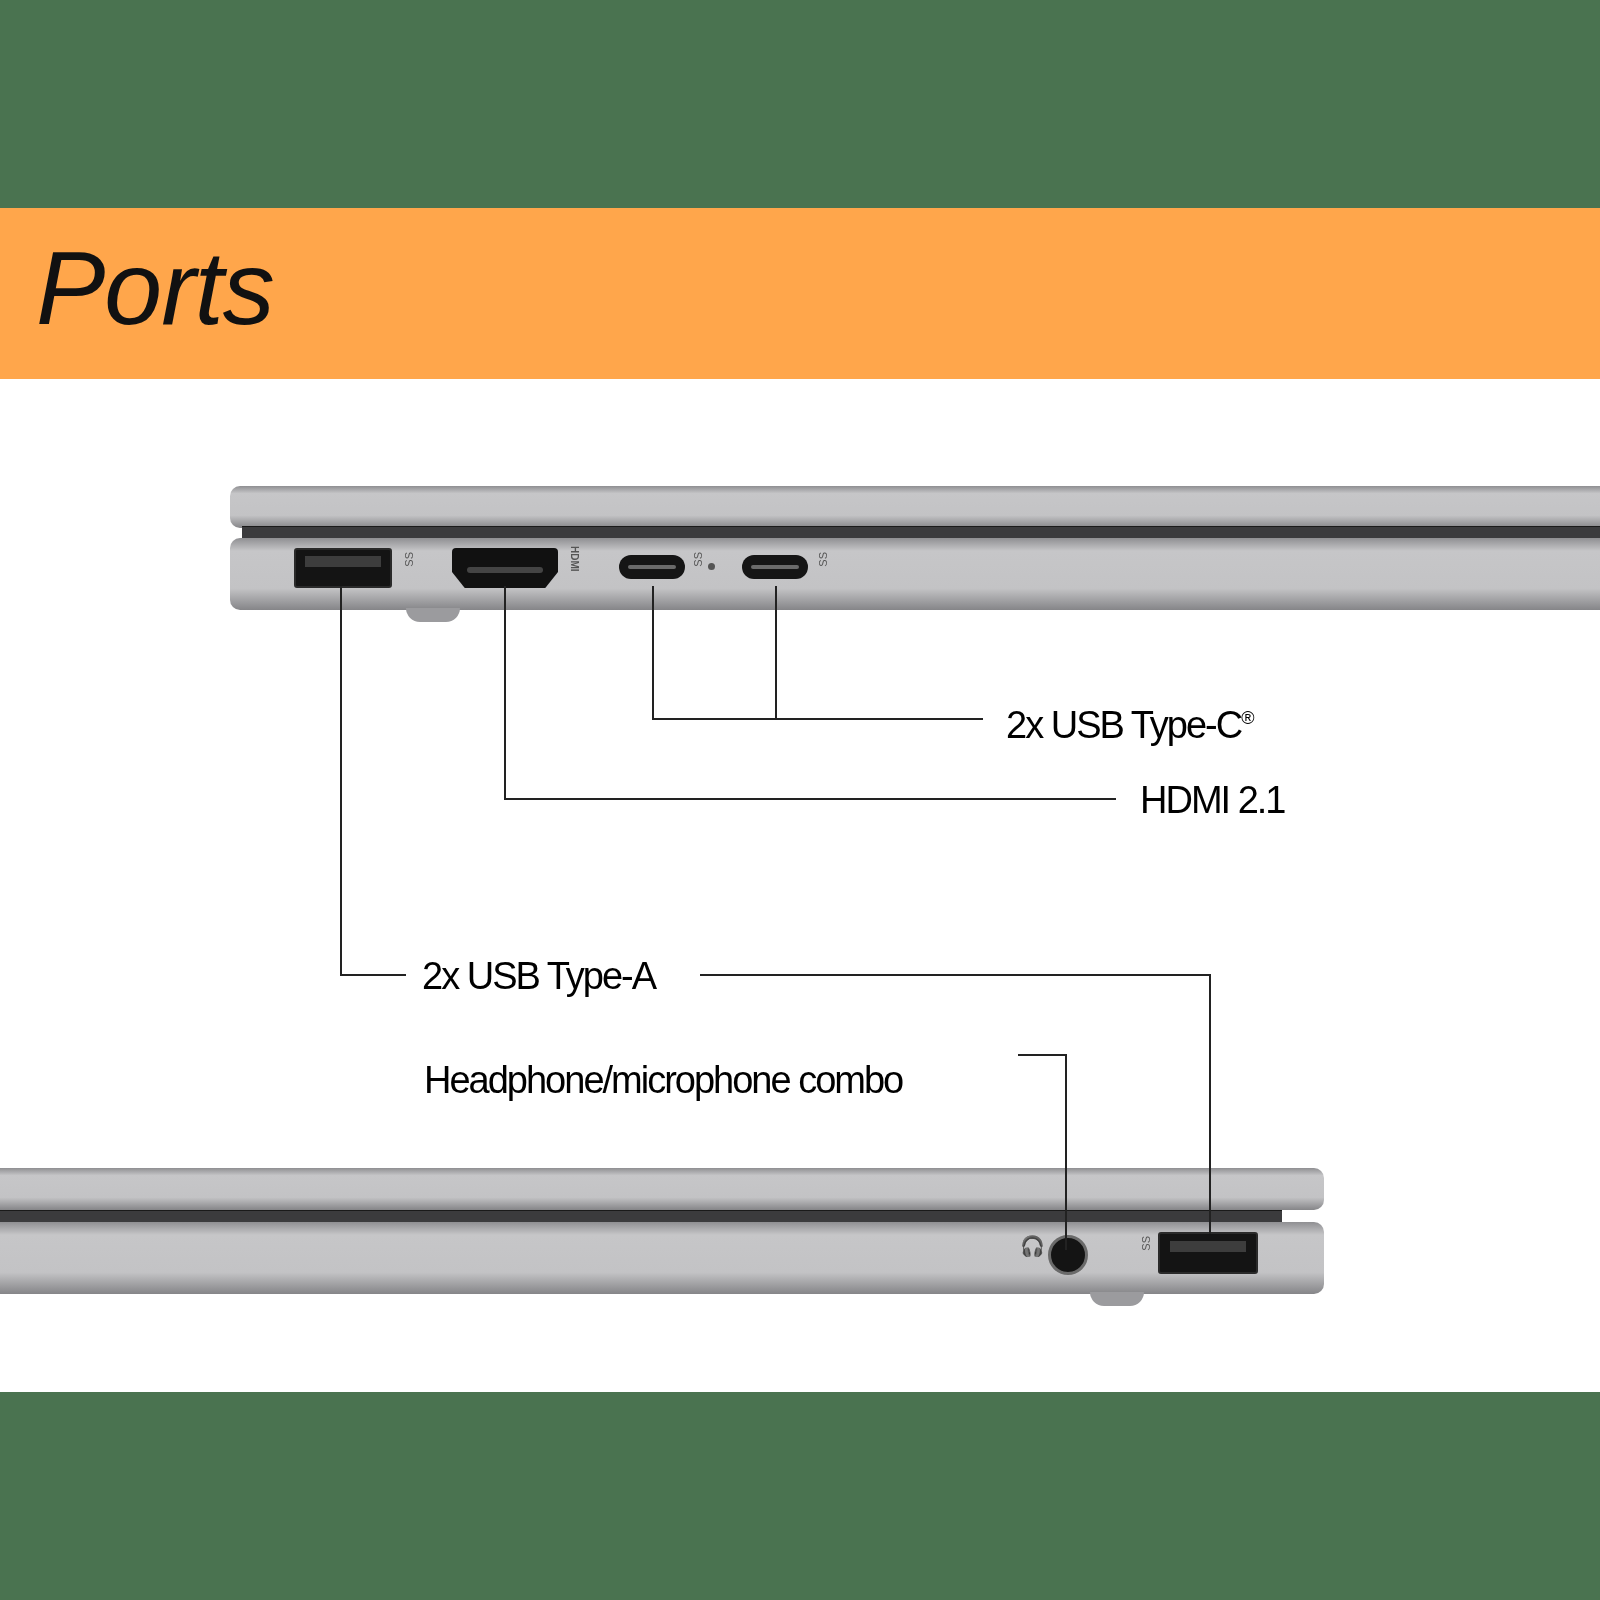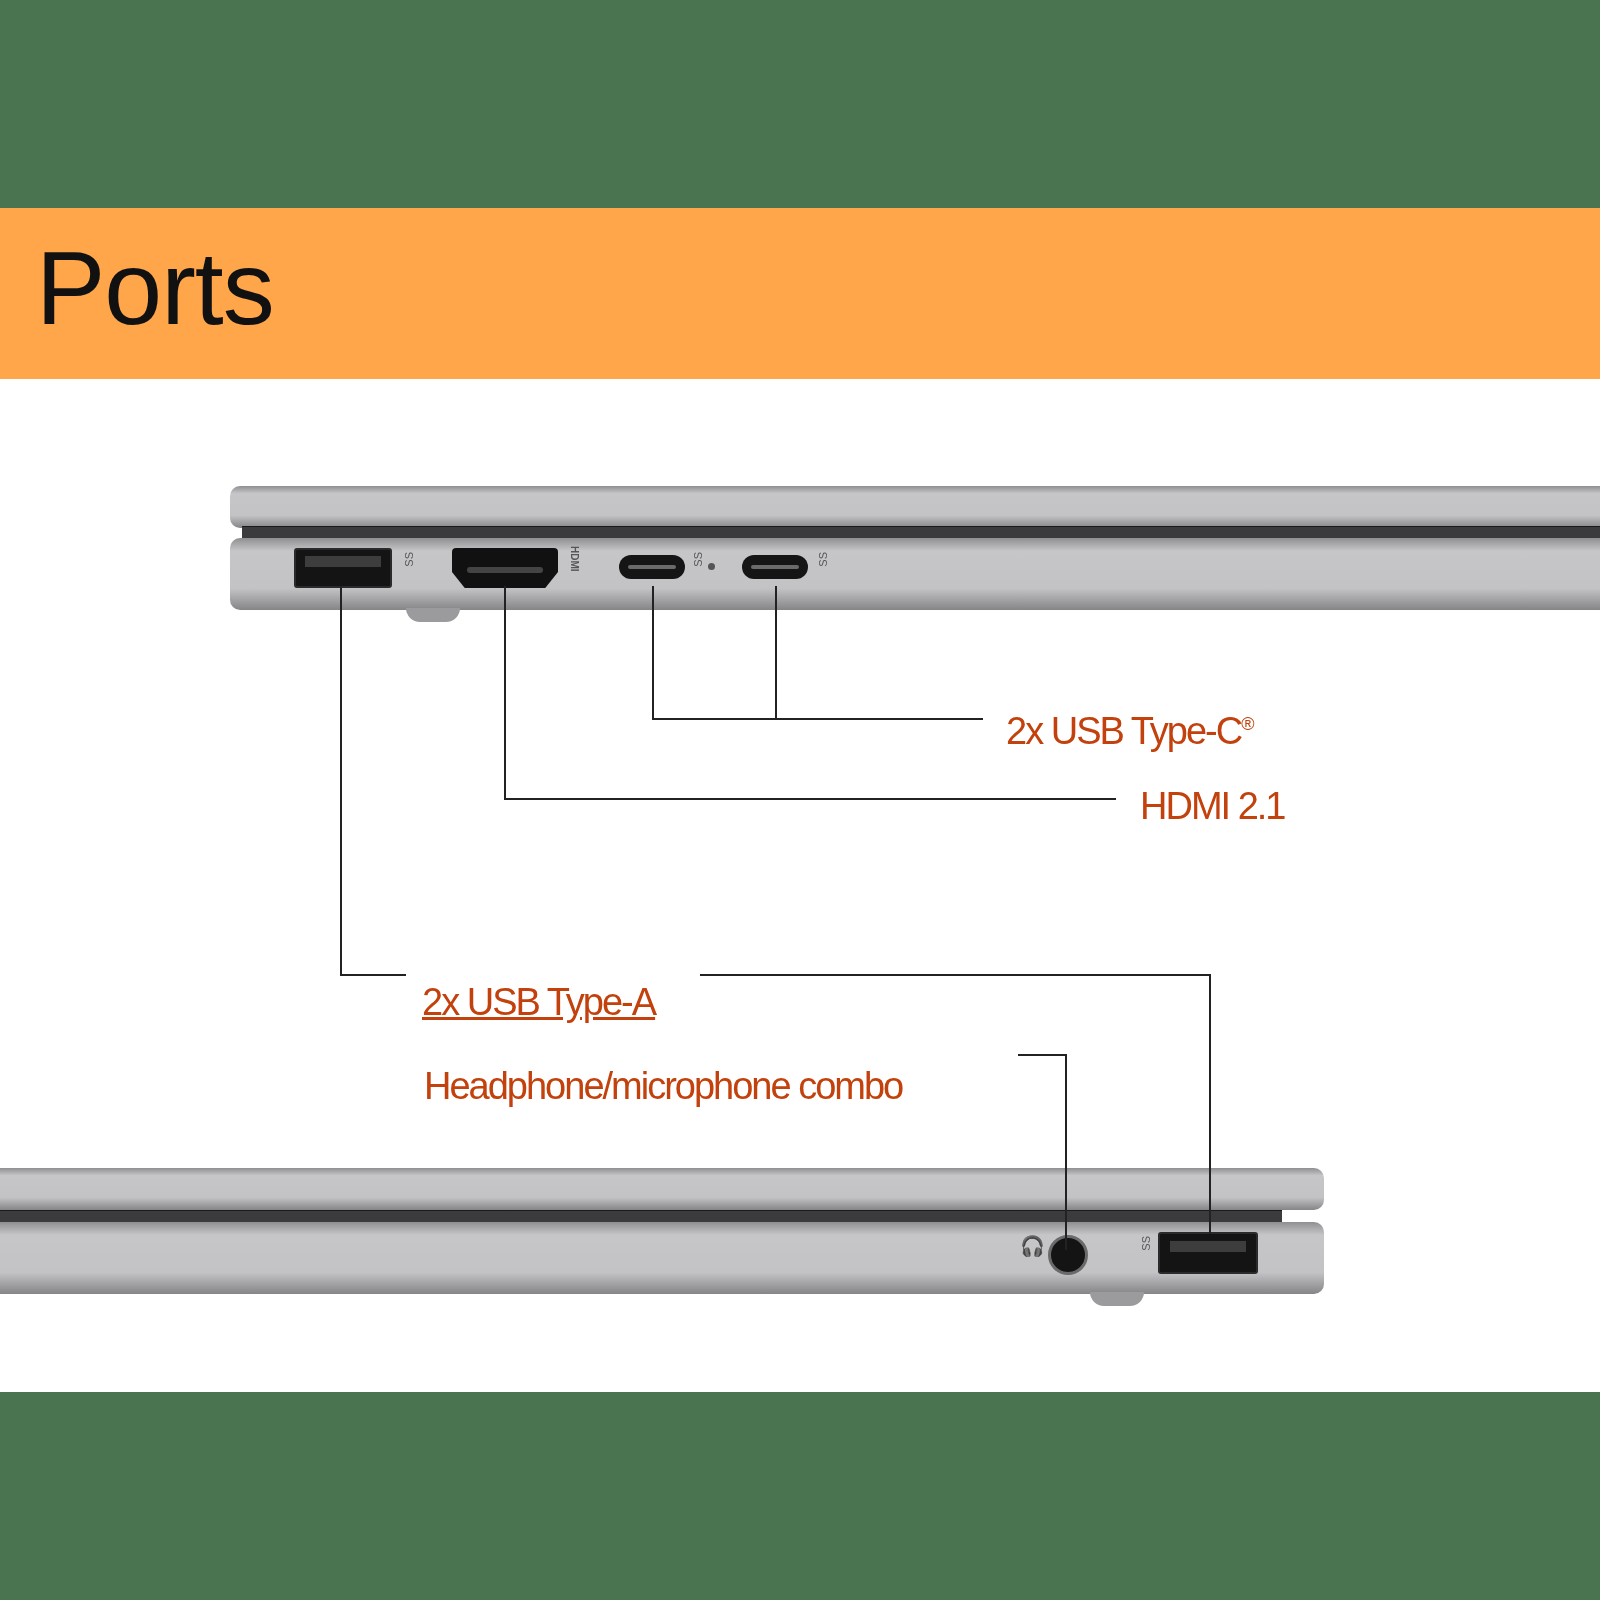--- a/index.html
+++ b/index.html
@@ -1,39 +1,39 @@
 <!DOCTYPE html>
 <html><head>
 <meta charset="utf-8">
 <style>
   html, body { margin:0; padding:0; }
   body { width:1600px; height:1600px; position:relative; overflow:hidden; background:#ffffff; font-family:"Liberation Sans", sans-serif; }
   .band-top { position:absolute; left:0; top:0; width:1600px; height:208px; background:#4a7350; }
   .band-title { position:absolute; left:0; top:208px; width:1600px; height:171px; background:#ffa64b; }
-  .title { position:absolute; left:36px; top:228px; font-size:104px; line-height:120px; color:#111111; letter-spacing:-1px; font-family:"Liberation Sans", sans-serif; }
+  .title { position:absolute; left:36px; top:228px; font-size:104px; line-height:120px; color:#111111; letter-spacing:-1px; font-family:"Liberation Sans", sans-serif;font-style:italic; }
   .band-bottom { position:absolute; left:0; top:1392px; width:1600px; height:208px; background:#4a7350; }
 
   
   .laptop { position:absolute; }
   .lid, .base { position:absolute; border-radius:10px; background:linear-gradient(#8f8f92 0%, #c6c6c8 18%, #c3c3c5 70%, #858588 100%); }
   .gap { position:absolute; background:#3b3b3d; border-top:1px solid #1a1a1a; }
   .foot { position:absolute; height:14px; background:#9b9b9e; border-radius:0 0 14px 14px; }
 
   .port-a { position:absolute; background:#141414; border-radius:3px; border:2px solid #2a2a2a; }
   .port-a .tongue { position:absolute; left:10%; right:10%; top:18%; height:30%; background:#3d3d3d; }
   .hdmi { position:absolute; background:#111; border-radius:4px; clip-path:polygon(0 0,100% 0,100% 60%,88% 100%,12% 100%,0 60%); }
   .hdmi .slot { position:absolute; left:14%; right:14%; top:48%; height:14%; background:#444; border-radius:3px; }
   .port-c { position:absolute; background:#151515; border-radius:14px; }
   .port-c .slot { position:absolute; left:14%; right:14%; top:42%; height:16%; background:#6a6a6a; border-radius:2px; }
   .jack { position:absolute; width:34px; height:34px; border-radius:50%; background:#141414; border:3px solid #6a6a6a; }
   .led { position:absolute; width:7px; height:7px; border-radius:50%; background:#555; }
   .glyph { position:absolute; font-size:11px; color:#555; line-height:12px; }
 
   .line { position:absolute; background:#222; }
-  .label { position:absolute; font-size:38px; line-height:60px; color:#c2410c; letter-spacing:-2px; white-space:nowrap; font-family:"Liberation Sans", sans-serif; }
+  .label { position:absolute; font-size:38px; line-height:48px; color:#000000; letter-spacing:-2px; white-space:nowrap; font-family:"Liberation Sans", sans-serif; }
   .reg { font-size:18px; vertical-align:super; letter-spacing:0; }
 </style>
 </head>
 <body>
 
 <div class="band-top"></div>
 <div class="band-title"></div>
 <div class="title">Ports</div>
 
 <div class="laptop">
@@ -91,16 +91,16 @@
 <div class="line" style="left:700px; top:974px; width:510px; height:2px;"></div>
 <div class="line" style="left:1209px; top:974px; width:2px; height:260px;"></div>
 
 <div class="line" style="left:1018px; top:1054px; width:48px; height:2px;"></div>
 <div class="line" style="left:1065px; top:1054px; width:2px; height:196px;"></div>
 
 <div class="label" style="left:1006px; top:694px;">
   <span>2x USB Type-C</span><span class="reg">®</span>
 </div>
 <div class="label" style="left:1140px; top:776px;">HDMI 2.1</div>
-<div class="label" style="left:422px; top:972px;text-decoration:underline;">2x USB Type-A</div>
+<div class="label" style="left:422px; top:952px;">2x USB Type-A</div>
 <div class="label" style="left:424px; top:1032px;margin-top:24px;">Headphone/microphone combo</div>
 
 <div class="band-bottom"></div>
 
 </body></html>

